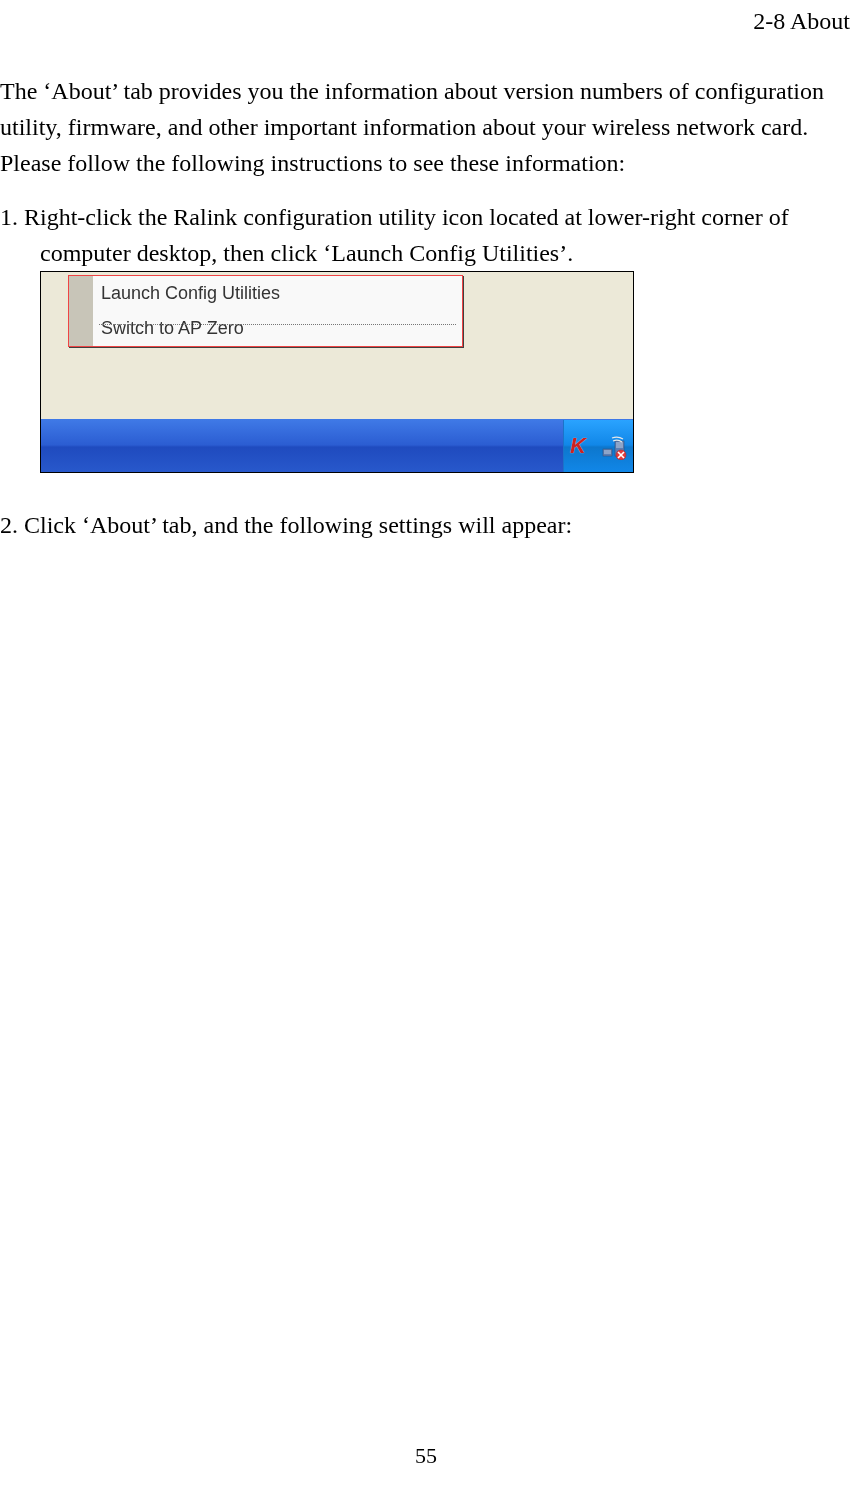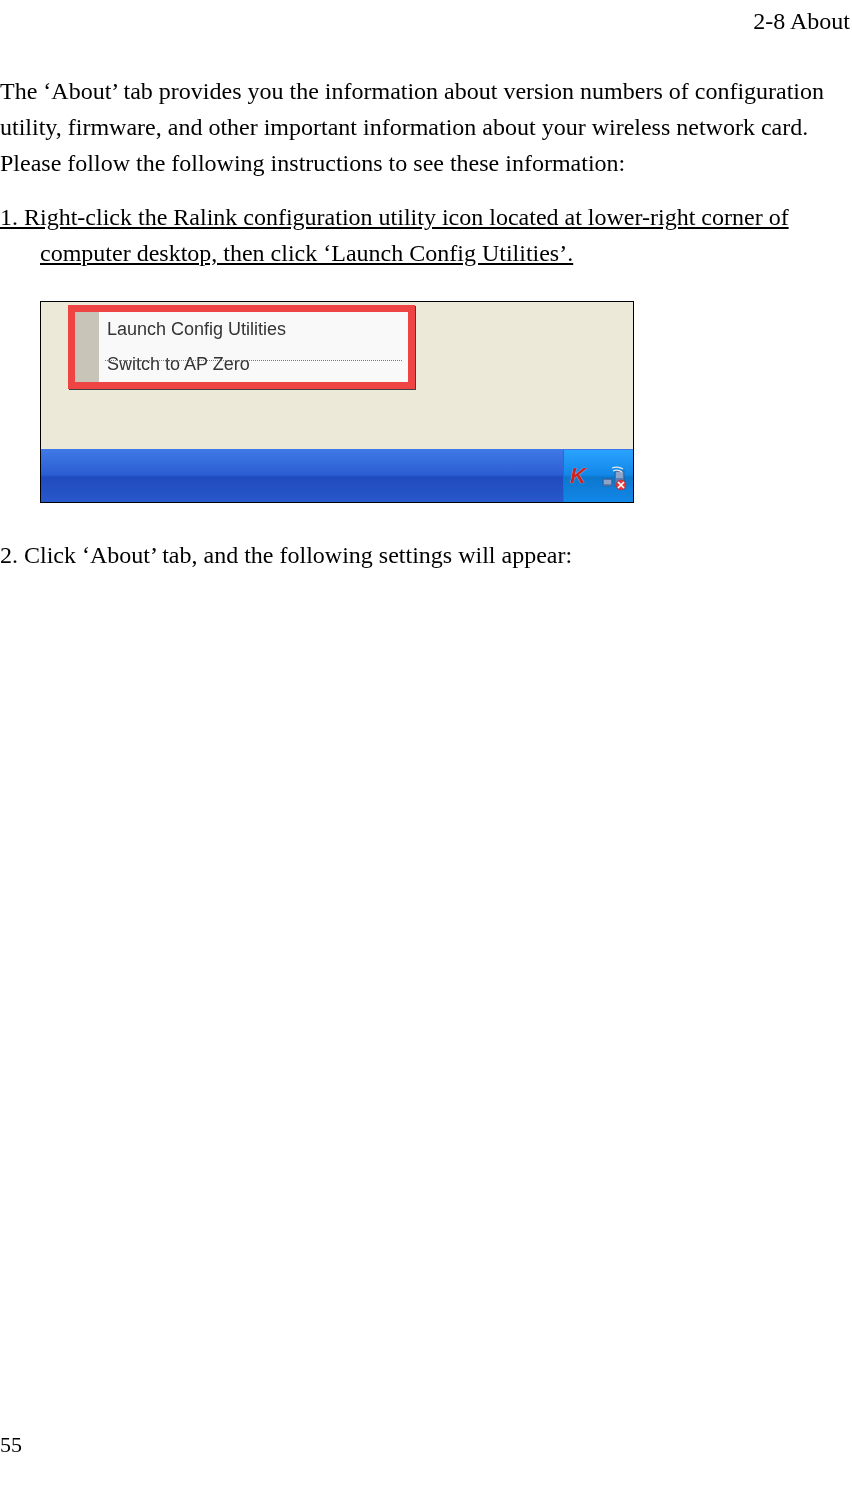--- a/index.html
+++ b/index.html
@@ -28,22 +28,20 @@
     }
     .intro-para {
       line-height: 1.5;
     }
     .instructions-para {
       line-height: 1.5;
       margin-bottom: 18px;
     }
     .ordered-list {
       list-style: none;
-      margin-bottom: 30px;
-      text-decoration: underline;
     }
     .list-item {
       padding-left: 40px;
       text-indent: -40px;
       line-height: 1.5;
     }
     .list-item-num {
       display: inline;
     }
     .screenshot-box {
@@ -52,23 +50,23 @@
       height: 202px;
       border: 1px solid #000;
       background: #ece9d8;
       position: relative;
       margin-bottom: 34px;
     }
     .context-menu {
       position: absolute;
       top: 3px;
       left: 27px;
-      width: 347px;
+      width: 395px;
       background: #f9f9f9;
-      border: 7px solid #ef4444;
+      border: 1px solid #ef4444;
       box-shadow: 1px 1px 0 #404040;
     }
     .menu-gutter {
       position: absolute;
       left: 0;
       top: 0;
       bottom: 0;
       width: 24px;
       background: #c8c5b8;
     }
@@ -127,24 +125,24 @@
     .wireless-icon svg {
       width: 27px;
       height: 27px;
     }
     .step2-para {
       line-height: 1.5;
       margin-top: 6px;
     }
     .page-number {
       position: absolute;
-      bottom: 27px;
+      bottom: 16px;
       left: 0;
       right: 0;
-      text-align: left;
+      text-align: center;
       font-size: 22px;
     }
   </style>
 </head>
 <body>
 
 <div class="page-content">
   <h1 class="section-title">2-8 About</h1>
 
   <p class="intro-para">The ‘About’ tab provides you the information about version numbers of configuration utility, firmware, and other important information about your wireless network card.</p>

